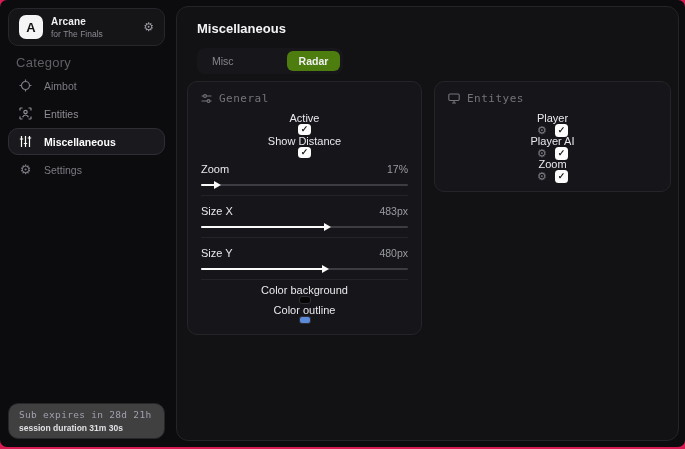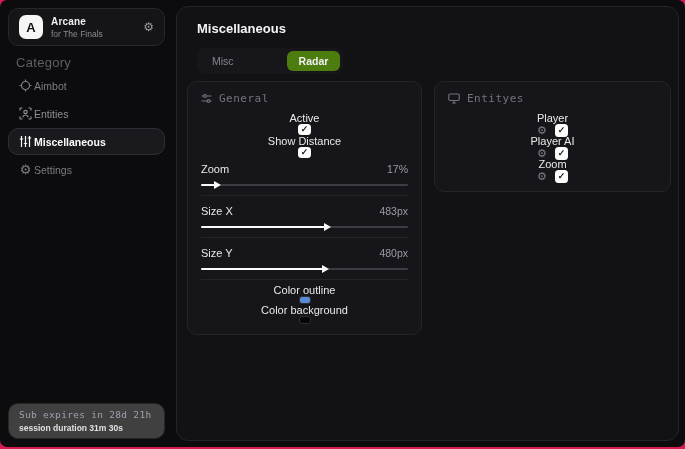--- a/index.html
+++ b/index.html
@@ -29,21 +29,21 @@
   .brand-title { font-size:10px; font-weight:bold; color:#f0f0f2; letter-spacing:.2px; }
   .brand-sub { font-size:8.5px; color:#8a8a90; margin-top:2px; }
   .brand-gear { margin-left:auto; color:#9a9aa0; font-size:12px; line-height:1; }
   .category {
     position:absolute; left:16px; top:55px;
     font-size:13px; color:#5f5f66; letter-spacing:.3px;
   }
   .nav { position:absolute; left:0; top:72px; width:173px; }
   .nav-item {
     height:27px; margin:0 8px 1px 8px; border-radius:10px;
-    display:flex; align-items:center; gap:2px; padding:0 10px;
+    display:flex; align-items:center; gap:12px; padding:0 10px;
     font-size:10.5px; color:#8e8e95; border:1px solid transparent;
   }
   .nav-item.dim { color:#7c7c83; }
   .nav-item.active {
     background:#1a1a1e; border-color:#2e2e34; color:#fdfdfe; font-weight:bold;
   }
   .nav-icon { width:13px; height:13px; flex:none; display:flex; align-items:center; justify-content:center; }
   .nav-icon svg { display:block; }
   .gear-glyph { font-size:13px; line-height:1; }
   .sub-card {
@@ -260,27 +260,27 @@
           <div class="slider-track">
             <div class="slider-rail"></div>
             <div class="slider-fill" style="width: 59%;"></div>
             <div class="slider-thumb" style="left: 59%;"></div>
           </div>
         </div>
 
         <div class="divider"></div>
 
         <div class="row color-row">
+          <span class="row-label">Color background</span>
+          <span class="swatch" style="background: rgb(6, 6, 6);"></span>
+        </div>
+
+        <div class="row color-row">
           <span class="row-label">Color outline</span>
           <span class="swatch" style="background: rgb(91, 139, 216);"></span>
-        </div>
-
-        <div class="row color-row">
-          <span class="row-label">Color background</span>
-          <span class="swatch" style="background: rgb(6, 6, 6);"></span>
         </div>
       </div>
 
       <div class="panel panel-entities">
         <div class="panel-header">
           <span>
             <svg width="12" height="11" viewBox="0 0 12 11" fill="none" stroke="currentColor" stroke-width="1.1">
               <rect x="0.8" y="1" width="10.4" height="6.5" rx="1.2"></rect>
               <line x1="4.2" y1="10" x2="7.8" y2="10"></line>
                 <line x1="6" y1="7.5" x2="6" y2="10"></line>

